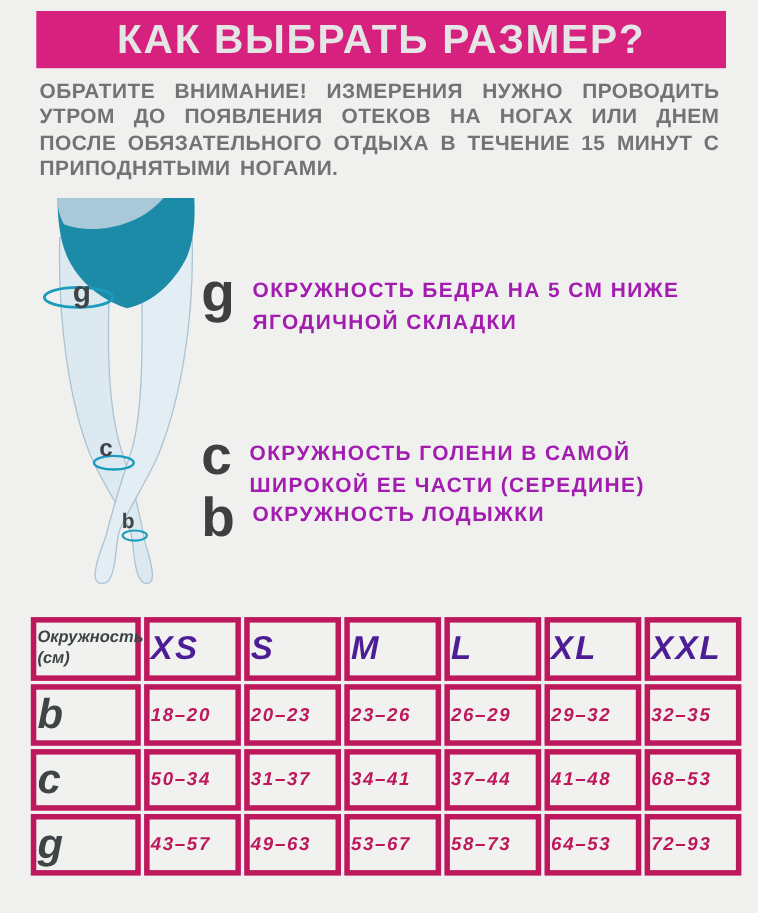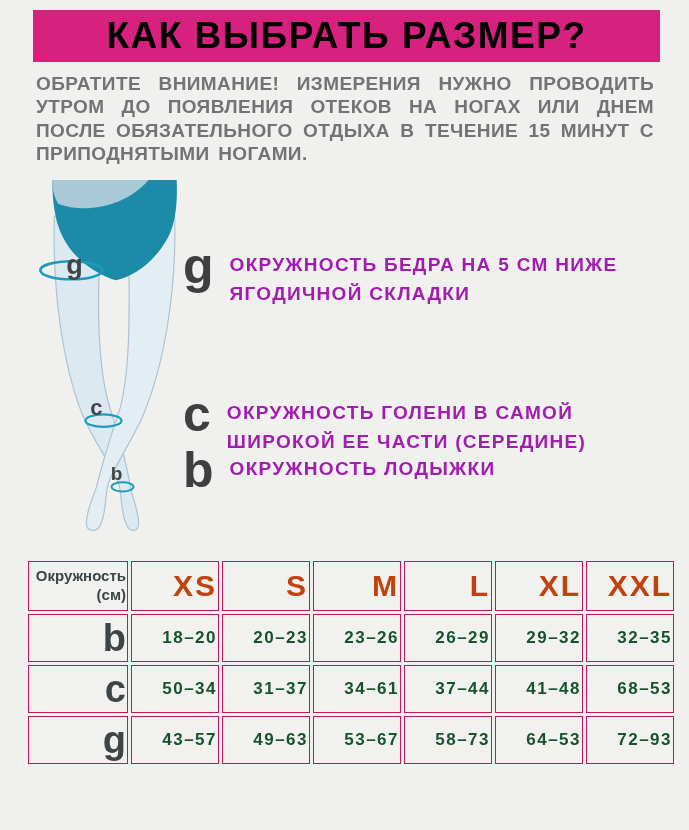--- a/index.html
+++ b/index.html
@@ -3,51 +3,51 @@
 <meta charset="utf-8">
 <style>
   html,body{margin:0;padding:0;}
   body{width:689px;height:830px;background:#f0f0ee;overflow:hidden;
        font-family:"Liberation Sans","DejaVu Sans",sans-serif;color:#3d4043;}
   .page{position:relative;width:689px;height:830px;}
 
   
   .banner{position:absolute;left:33px;top:10px;width:627px;height:52px;
           display:flex;align-items:center;justify-content:center;}
-  .banner h1{margin:0;color:#000000;font-size:37px;font-weight:800;letter-spacing:1.5px;white-space:nowrap;}
+  .banner h1{margin:0;color:#e5e5e5;font-size:37px;font-weight:800;letter-spacing:1.5px;white-space:nowrap;}
 
   
   .notice{position:absolute;left:36px;top:72px;width:618px;
           font-size:19px;font-weight:800;line-height:1.23;letter-spacing:.4px;
           word-spacing:3px;text-align:justify;color:#737373;}
 
   
   .figure{position:absolute;left:24px;top:174px;width:180px;height:376px;}
 
   
   .meas{position:absolute;display:flex;align-items:flex-start;}
   .meas .glyph{font-size:50px;font-weight:800;line-height:.75;color:#3f3f3f;margin-right:16px;}
   .meas .desc{font-size:19px;font-weight:800;letter-spacing:1.3px;line-height:1.55;color:#a21caf;padding-top:2px;}
   .meas-g{left:183px;top:248px;} .meas-g .desc{max-width:430px;}
   .meas-c{left:183px;top:396px;} .meas-c .desc{max-width:420px;}
   .meas-b{left:183px;top:452px;}
 
   
   table.sizes{position:absolute;left:25px;top:558px;width:652px;
               border-collapse:separate;border-spacing:3px;table-layout:fixed;}
-  table.sizes td{border:1px solid #be185d;background:#f1f1ef;text-align:right;vertical-align:middle;}
+  table.sizes td{border:5px solid #be185d;background:#f1f1ef;text-align:left;vertical-align:middle;font-style:italic;}
   table.sizes col.c0{width:100px;}
   td.blue{background:#ddecf0;}
   tr.hdr td{height:46px;}
   tr.data td{height:44px;}
   tr.colors td{height:44px;}
   .corner, .colrow-label{font-size:15px;font-weight:700;line-height:1.25;color:#3b4547;}
-  .size-h{font-size:30px;font-weight:600;letter-spacing:2px;color:#c2410c;}
+  .size-h{font-size:30px;font-weight:600;letter-spacing:2px;color:#4c1d95;}
   .rowletter{font-size:38px;font-weight:800;color:#3f4446;line-height:1;}
-  .val{font-size:17px;font-weight:700;letter-spacing:1.5px;color:#14532d;}
+  .val{font-size:17px;font-weight:700;letter-spacing:1.5px;color:#be185d;}
   .swatch{display:inline-block;width:39px;height:43px;border-radius:50%;vertical-align:middle;}
 </style>
 </head>
 <body>
 
 <div class="page">
 
   <div class="banner" style="background-color: rgb(214, 33, 127);">
     <h1>КАК ВЫБРАТЬ РАЗМЕР?</h1>
   </div>
@@ -116,21 +116,21 @@
       <td class="val">20–23</td>
       <td class="val blue">23–26</td>
       <td class="val">26–29</td>
       <td class="val blue">29–32</td>
       <td class="val">32–35</td>
     </tr>
     <tr class="data">
       <td class="blue rowletter">c</td>
       <td class="val">50–34</td>
       <td class="val">31–37</td>
-      <td class="val blue">34–61</td>
+      <td class="val blue">34–41</td>
       <td class="val">37–44</td>
       <td class="val blue">41–48</td>
       <td class="val">68–53</td>
     </tr>
     <tr class="data">
       <td class="blue rowletter">g</td>
       <td class="val">43–57</td>
       <td class="val">49–63</td>
       <td class="val blue">53–67</td>
       <td class="val">58–73</td>

